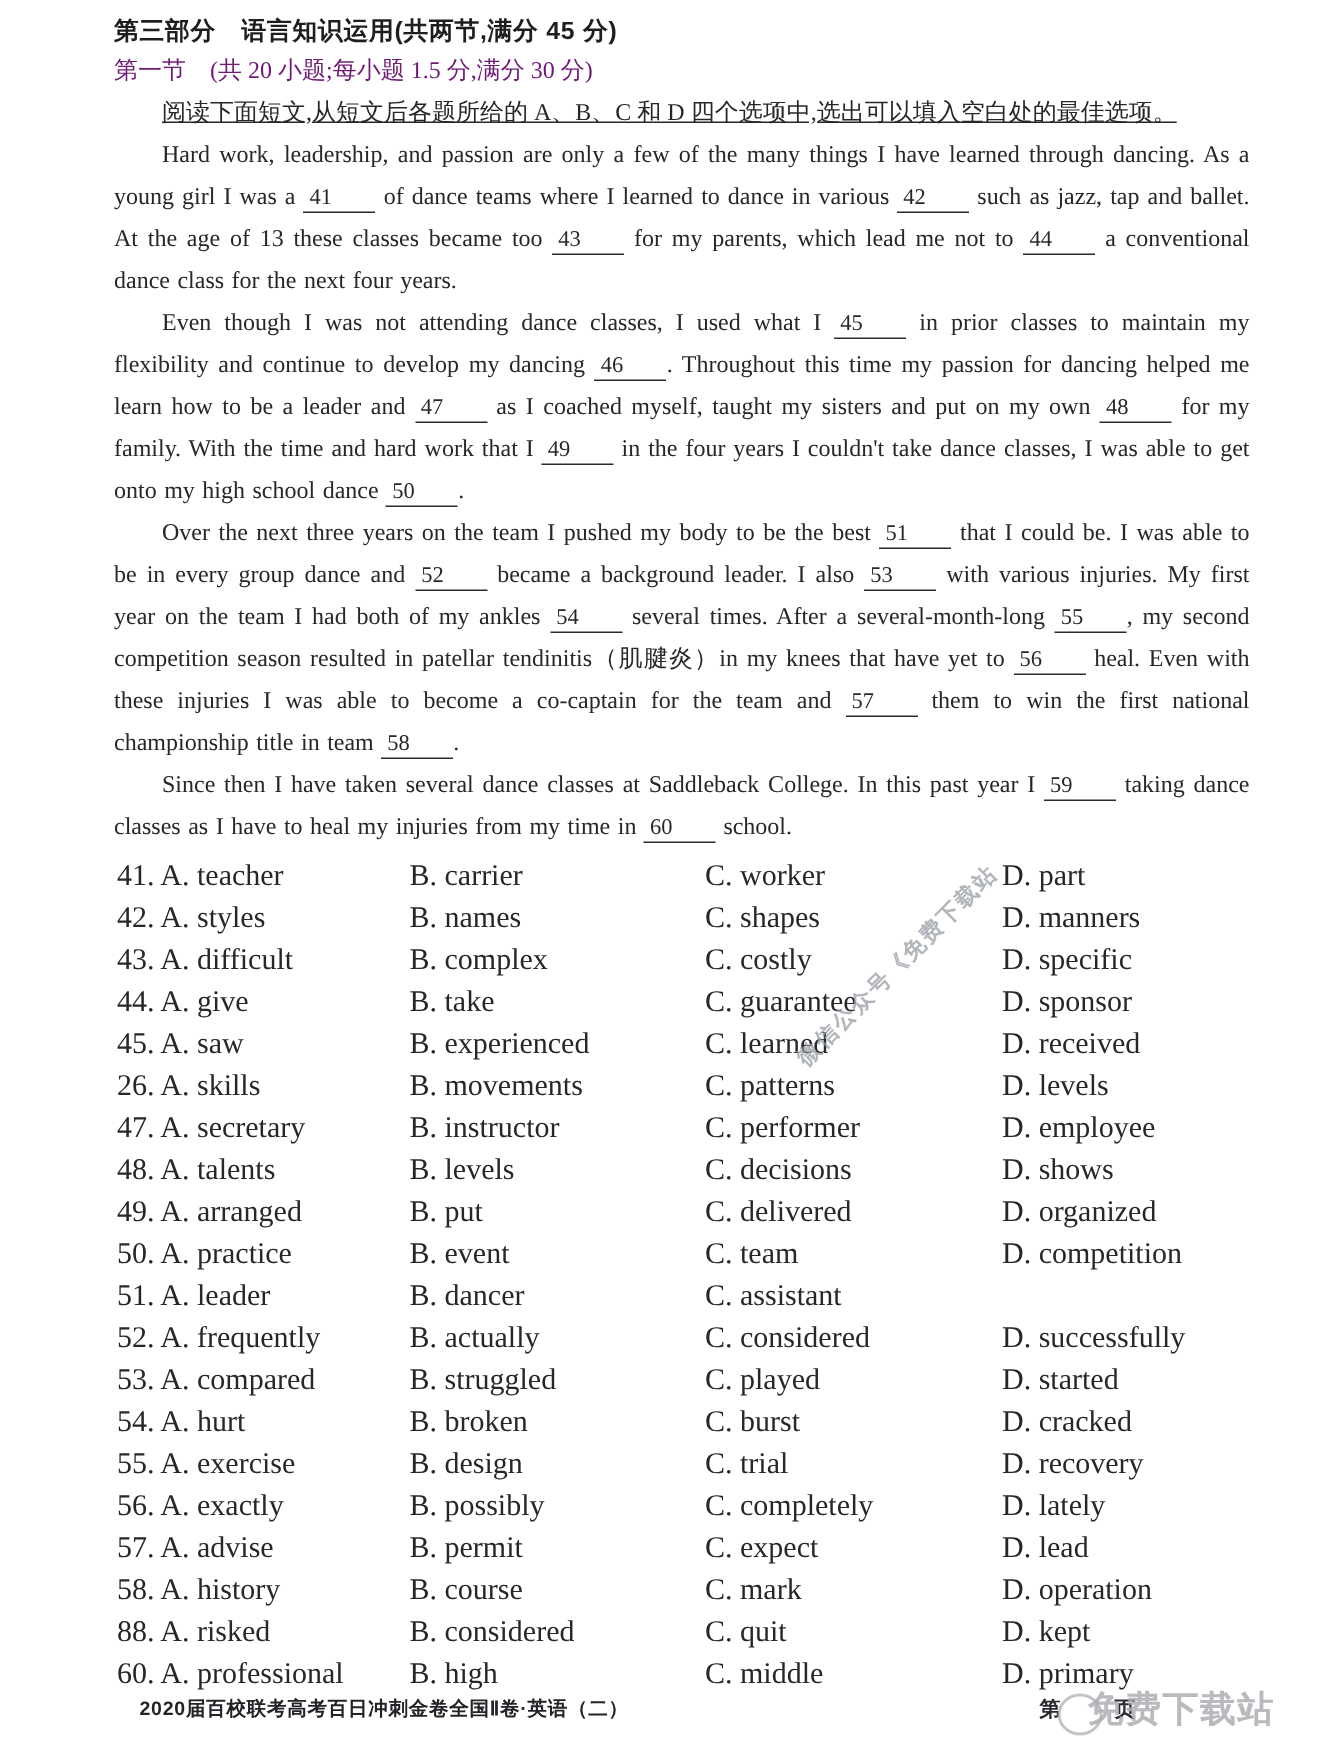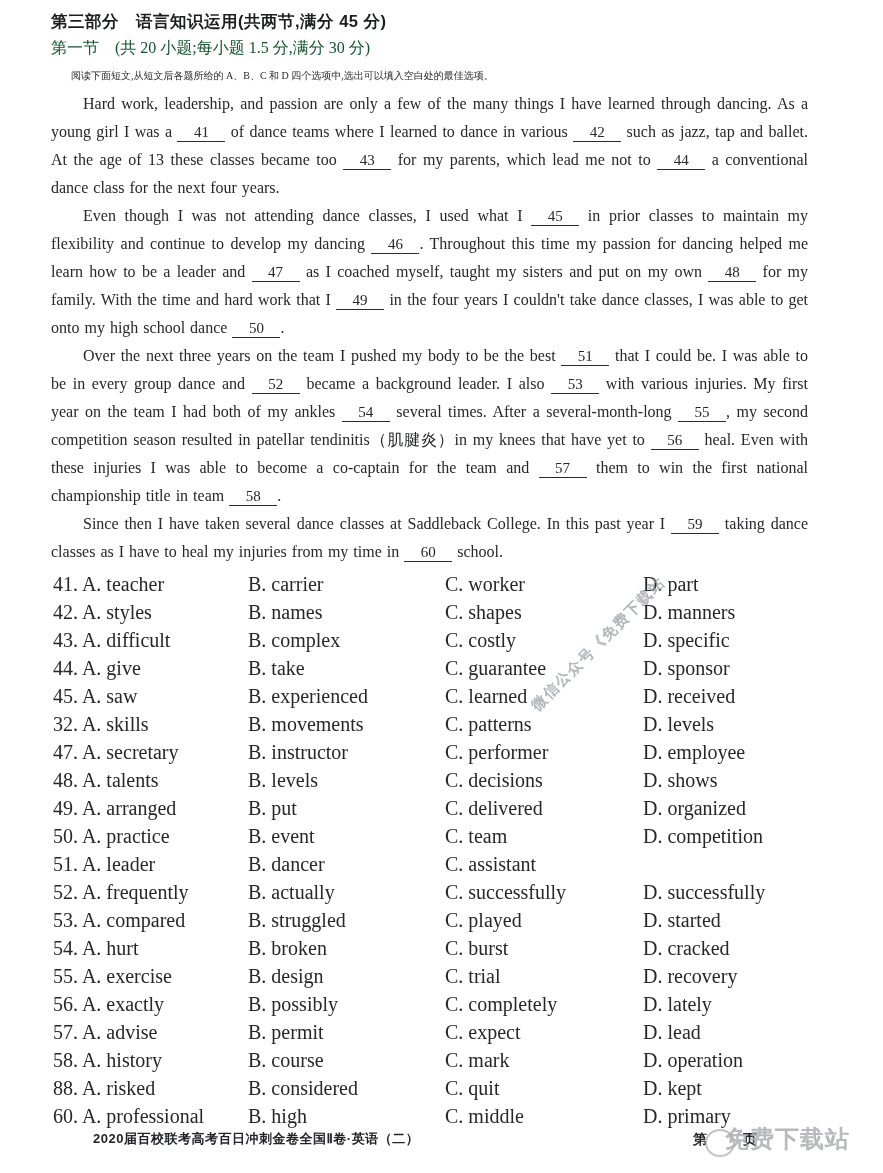--- a/index.html
+++ b/index.html
@@ -7,56 +7,57 @@
     position: relative;
     width: 883px;
     height: 1173px;
     background: #ffffff;
     overflow: hidden;
     color: #26272a;
     font-family: "Liberation Serif", serif;
   }
   .content {
     position: absolute;
-    left: 51px;
+    left: 76px;
     top: 8px;
     width: 757px;
   }
   .h-main {
     margin: 0;
     font-family: "Liberation Sans", sans-serif;
     font-weight: bold;
     font-size: 16.5px;
     line-height: 26px;
     letter-spacing: 0.5px;
     color: #1d1e20;
   }
   .h-sub {
     font-size: 16px;
     line-height: 28px;
-    color: #14532d;
+    color: #701a75;
   }
   .instructions {
-    font-size: 10px;
+    font-size: 16px;
     line-height: 28px;
     text-indent: 2em;
+    text-decoration: underline;
   }
   #passage p {
     margin: 0;
     text-indent: 2em;
     text-align: justify;
     font-size: 16px;
     line-height: 28px;
     word-spacing: 1px;
   }
   .blank {
     display: inline-block;
     min-width: 40px;
     padding: 0 4px;
-    text-align: center;
+    text-align: left;
     text-indent: 0;
     border-bottom: 1px solid #2b2b2b;
     line-height: 18px;
     font-size: 15px;
   }
   #options {
     margin-top: 4px;
     padding-left: 2px;
   }
   .opt-row {
@@ -171,21 +172,21 @@
           <div class="opt-cell">C. guarantee</div>
           <div class="opt-cell">D. sponsor</div>
         </div>
         <div class="opt-row">
           <div class="opt-cell">45. A. saw</div>
           <div class="opt-cell">B. experienced</div>
           <div class="opt-cell">C. learned</div>
           <div class="opt-cell">D. received</div>
         </div>
         <div class="opt-row">
-          <div class="opt-cell">32. A. skills</div>
+          <div class="opt-cell">26. A. skills</div>
           <div class="opt-cell">B. movements</div>
           <div class="opt-cell">C. patterns</div>
           <div class="opt-cell">D. levels</div>
         </div>
         <div class="opt-row">
           <div class="opt-cell">47. A. secretary</div>
           <div class="opt-cell">B. instructor</div>
           <div class="opt-cell">C. performer</div>
           <div class="opt-cell">D. employee</div>
         </div>
@@ -208,21 +209,21 @@
           <div class="opt-cell">D. competition</div>
         </div>
         <div class="opt-row">
           <div class="opt-cell">51. A. leader</div>
           <div class="opt-cell">B. dancer</div>
           <div class="opt-cell">C. assistant</div>
         </div>
         <div class="opt-row">
           <div class="opt-cell">52. A. frequently</div>
           <div class="opt-cell">B. actually</div>
-          <div class="opt-cell">C. successfully</div>
+          <div class="opt-cell">C. considered</div>
           <div class="opt-cell">D. successfully</div>
         </div>
         <div class="opt-row">
           <div class="opt-cell">53. A. compared</div>
           <div class="opt-cell">B. struggled</div>
           <div class="opt-cell">C. played</div>
           <div class="opt-cell">D. started</div>
         </div>
         <div class="opt-row">
           <div class="opt-cell">54. A. hurt</div>

